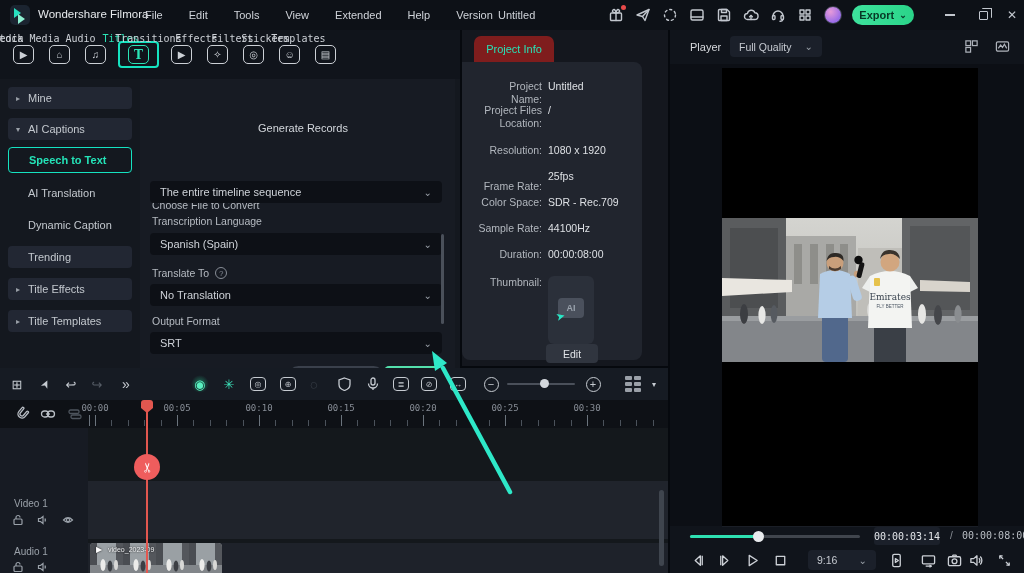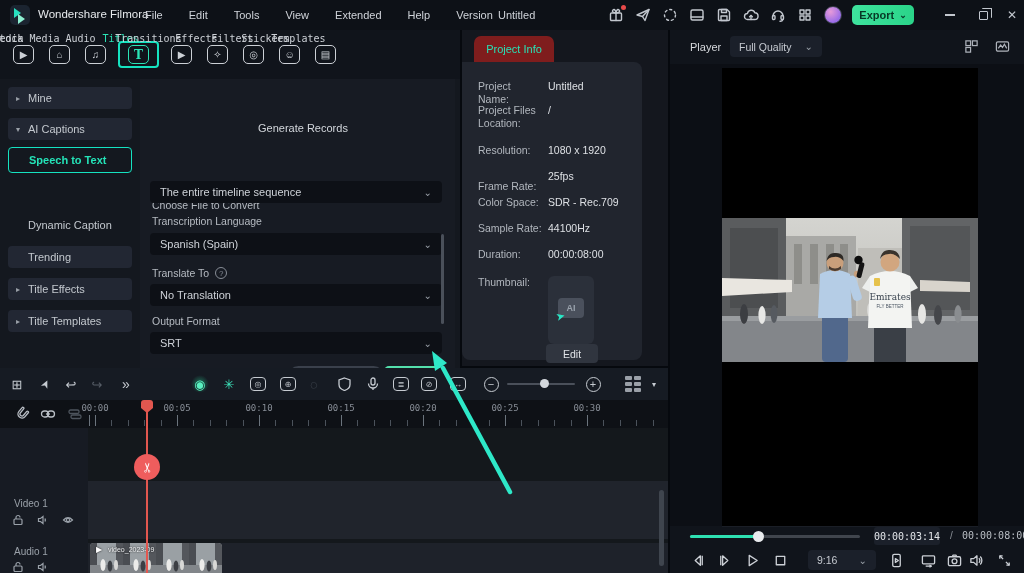--- a/index.html
+++ b/index.html
@@ -16,21 +16,21 @@
   .logo:after { content:""; position:absolute; left:8px; top:9px; border-left:7px solid #8ef0d2; border-top:5px solid transparent; border-bottom:5px solid transparent; }
   .brand { position:absolute; left:38px; top:8px; font-size:11.5px; color:#e6e9ec; }
   .menus { position:absolute; left:145px; top:0; height:30px; display:flex; align-items:center; gap:26px; font-size:11px; color:#cfd3d9; }
   .menus span { cursor:default; }
   .proj-title { position:absolute; left:498px; top:9px; font-size:11px; color:#cfd3d9; }
   .tb-icons { position:absolute; left:608px; top:0; height:30px; display:flex; align-items:center; gap:11px; }
   .tb-ic { position:relative; width:16px; height:16px; }
   .tb-ic svg { width:16px; height:16px; stroke:#c2c7ce; fill:none; stroke-width:1.4; stroke-linecap:round; stroke-linejoin:round; }
   .reddot { position:absolute; right:-2px; top:-2px; width:5px; height:5px; border-radius:50%; background:#e84a4a; }
   .avatar { width:18px; height:18px; border-radius:50%; background:radial-gradient(circle at 35% 30%, #e79bd9, #9a6ce8 70%); border:1px solid #3a3f4a; }
-  .export-btn { position:absolute; left:852px; top:5px; width:62px; height:20px; border-radius:5px;
+  .export-btn { position:absolute; left:852px; top:5px; width:62px; height:20px; border-radius:10px;
     background:linear-gradient(90deg,#3ee29d,#2ad489); color:#073826; font-size:11px; font-weight:bold;
     display:flex; align-items:center; justify-content:center; gap:5px; cursor:pointer; }
   .export-btn .chev { font-size:9px; font-weight:bold; }
   .winctl { position:absolute; top:0; height:30px; display:flex; align-items:center; justify-content:center; width:30px; color:#c2c7ce; cursor:pointer; }
   .min-glyph { display:block; width:10px; height:1.5px; background:#c2c7ce; }
   .restore-glyph { position:relative; width:9px; height:9px; border:1.2px solid #c2c7ce; border-radius:1px; }
   .restore-glyph:before { content:""; position:absolute; left:2px; top:-4px; width:9px; height:9px; border:1.2px solid #c2c7ce; border-left:none; border-bottom:none; border-radius:1px; }
   .x-glyph { font-size:12px; }
 
   
@@ -61,21 +61,21 @@
   .automatch { position:absolute; left:33px; top:291px; font-size:11px; color:#d5d9de; display:flex; gap:6px; align-items:center; }
   .unlimited { position:absolute; left:148px; top:287px; height:21px; border-radius:11px; background:#3a404b; display:flex; align-items:center; gap:6px; padding:0 8px 0 4px; cursor:pointer; }
   .unl-dia { width:14px; height:14px; border-radius:50%; background:#202620; color:#b8e04a; font-size:9px; display:flex; align-items:center; justify-content:center; }
   .unlimited .txt { font-size:11px; color:#c9cdd3; }
   .gen-btn { position:absolute; left:244px; top:287px; width:58px; height:22px; border-radius:5px; background:#54e0ac; color:#0a3526; font-size:11px; font-weight:bold; display:flex; align-items:center; justify-content:center; cursor:pointer; }
   .form-scroll { position:absolute; left:301px; top:155px; width:3px; height:90px; border-radius:2px; background:#4a505a; cursor:pointer; }
 
   
   .info-panel { left:462px; top:30px; width:206px; height:336px; background:#14171e; }
   .info-tab { position:absolute; left:12px; top:6px; width:80px; height:26px; background:#7f1d1d; border-radius:7px 7px 0 0; color:#28e2b6; font-size:11px; display:flex; align-items:center; justify-content:center; cursor:pointer; }
-  .info-card { position:absolute; left:0px; top:32px; width:180px; height:298px; background:#21252e; border-radius:0 8px 8px 8px; }
+  .info-card { position:absolute; left:0px; top:32px; width:180px; height:298px; background:#21252e; border-radius:0 8px 8px 8px;text-align:right; }
   .irow-label { position:absolute; left:16px; width:64px; font-size:10.5px; color:#b2b7be; line-height:13px; }
   .irow-value { position:absolute; left:86px; font-size:10.5px; color:#dde0e4; }
   .thumb-box { position:absolute; left:86px; top:214px; width:46px; height:68px; background:#2b303a; border-radius:6px; }
   .thumb-ai { position:absolute; left:10px; top:22px; width:26px; height:20px; background:#4a505c; border-radius:4px; color:#9aa2ac; font-size:9px; font-weight:bold; display:flex; align-items:center; justify-content:center; }
   .thumb-cursor { position:absolute; left:8px; top:34px; color:#2ae4c4; font-size:11px; transform:rotate(-15deg); }
   .edit-btn { position:absolute; left:84px; top:282px; width:52px; height:19px; background:#30353f; border-radius:4px; color:#dfe2e6; font-size:10.5px; display:flex; align-items:center; justify-content:center; cursor:pointer; }
 
   
   .player-panel { left:670px; top:30px; width:354px; height:543px; background:#10141b; }
   .pl-label { position:absolute; left:20px; top:11px; font-size:11px; color:#d5d8dc; }
@@ -272,20 +272,24 @@
         <span class="arr">▸</span>
         <span>Mine</span>
       </div>
       <div class="sb-item pill" style="top:39px;">
         <span class="arr">▾</span>
         <span>AI Captions</span>
       </div>
       <div class="sb-item sel" style="top:68px;">
         <span class="noarr"></span>
         <span>Speech to Text</span>
+      </div>
+      <div class="sb-item" style="top:103px;">
+        <span class="noarr"></span>
+        <span>AI Translation</span>
       </div>
       <div class="sb-item" style="top:135px;">
         <span class="noarr"></span>
         <span>Dynamic Caption</span>
       </div>
       <div class="sb-item pill" style="top:167px;">
         <span class="noarr"></span>
         <span>Trending</span>
       </div>
       <div class="sb-item pill" style="top:199px;">

